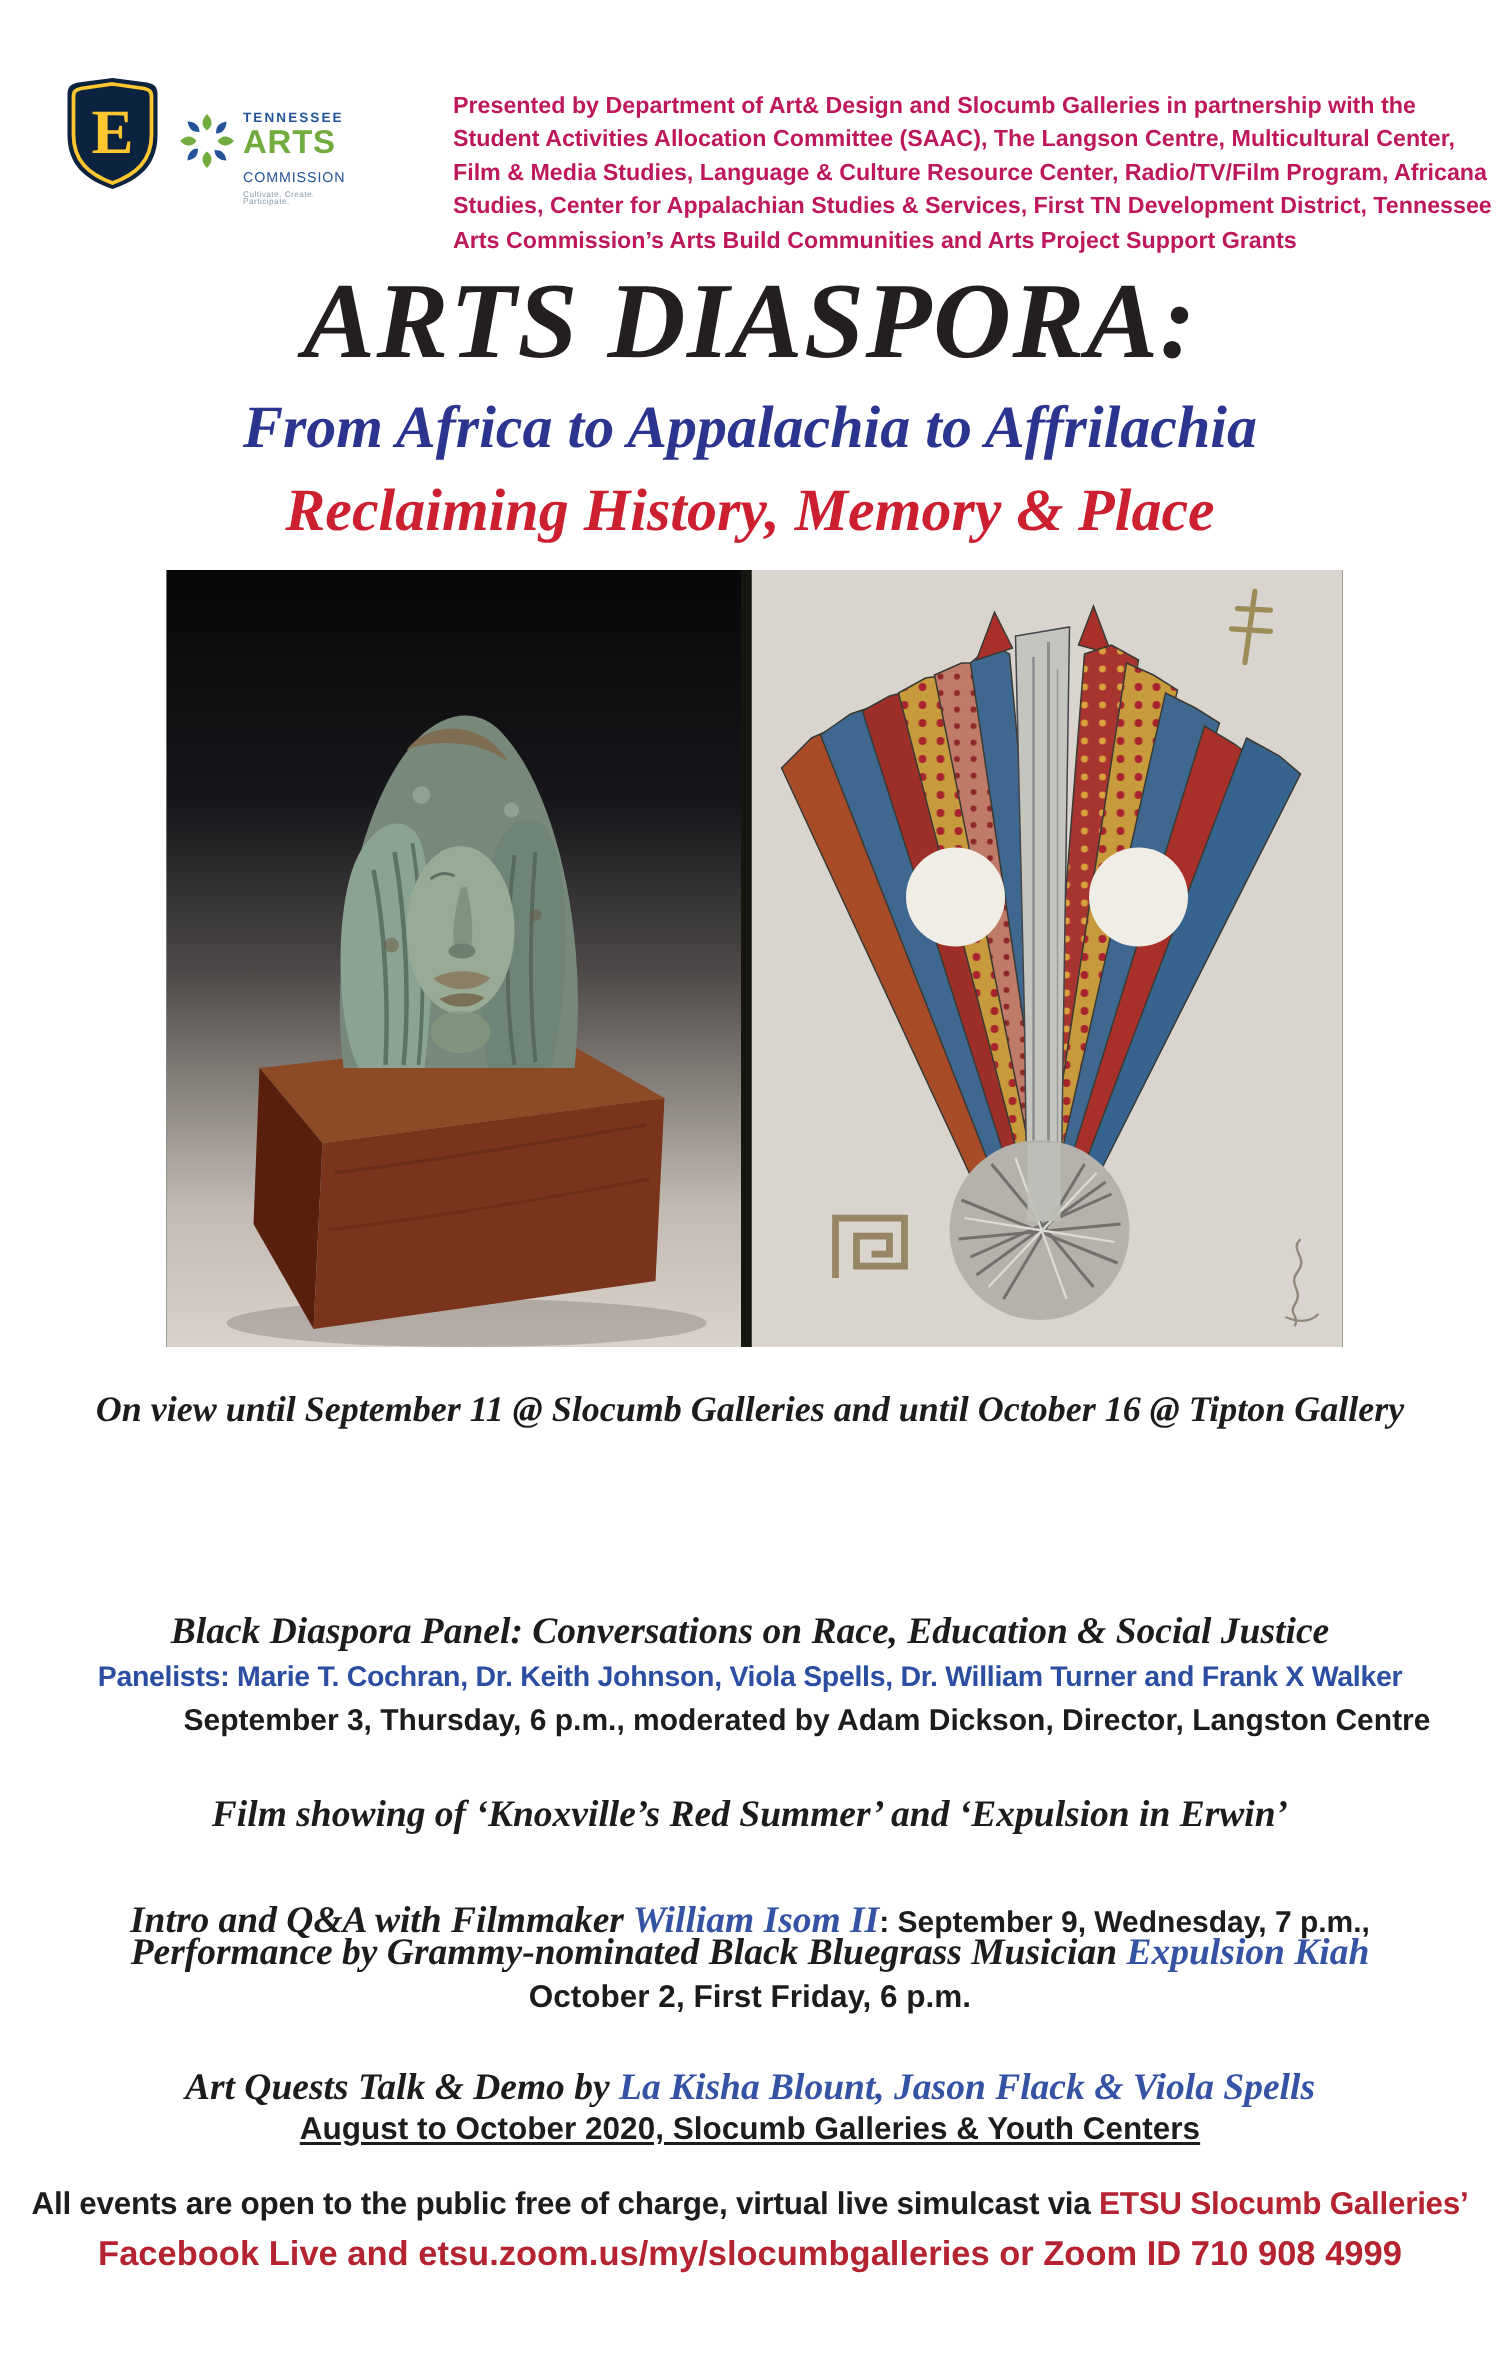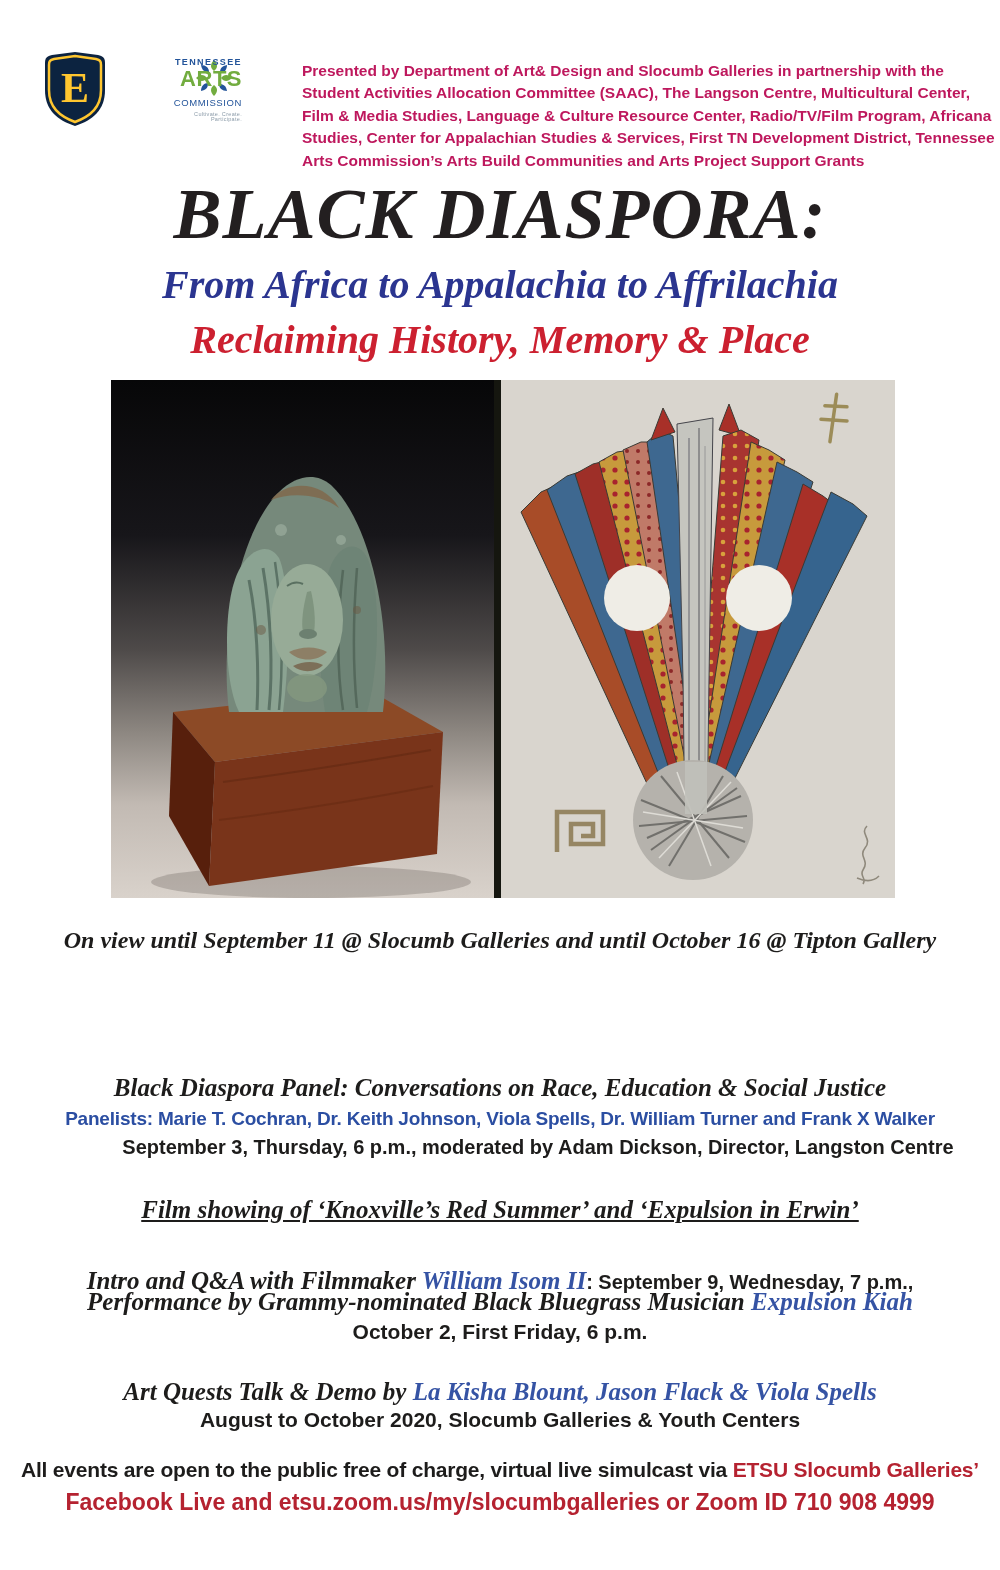--- a/index.html
+++ b/index.html
@@ -12,38 +12,38 @@
   .sb{font-family:"Liberation Sans",sans-serif;font-weight:bold;}
   .title-main{top:178px;font-size:72px;letter-spacing:1px;color:#231f20;line-height:1;}
   .title-blue{top:265px;font-size:40px;color:#2b3590;line-height:1;}
   .title-red{top:320px;font-size:40px;color:#cc2030;line-height:1;}
   .presented{left:262px;top:44px;width:700px;font-size:15.5px;line-height:1.46;color:#be185d;margin-left:40px;}
   .onview{top:927px;font-size:24px;color:#1d1c1b;}
   .featuring{top:962px;font-size:28px;line-height:1.14;color:#a83e4a;}
   .panel-title{top:1074px;font-size:25px;color:#1d1c1b;}
   .panelists{top:1108px;font-size:19px;color:#2b4ea2;letter-spacing:-0.2px;}
   .panel-when{top:1136px;font-size:20px;color:#1d1c1b;padding-left:38px;}
-  .film1{top:1196px;font-size:25px;color:#1d1c1b;text-decoration:underline;}
+  .film1{top:1196px;font-size:25px;color:#1d1c1b;}
   .film2{top:1267px;font-size:25px;color:#1d1c1b;}
   .blue-name{color:#3553a4;}
   .suffix-sb{font-family:"Liberation Sans",sans-serif;font-style:normal;font-weight:bold;font-size:20px;}
   .perf{top:1288px;font-size:25px;color:#1d1c1b;}
   .perf-when{top:1320px;font-size:21px;color:#1d1c1b;}
   .art{top:1378px;font-size:25px;color:#1d1c1b;}
-  .art-when{top:1408px;font-size:21px;color:#1d1c1b;}
+  .art-when{top:1408px;font-size:21px;color:#1d1c1b;text-decoration:underline;}
   .footer1{top:1458px;font-size:21px;color:#1d1c1b;letter-spacing:-0.2px;}
   .footer-red{color:#b52230;}
   .footer2{top:1489px;font-size:23px;color:#b52230;}
   
   .artrow{left:111px;top:380px;width:784px;height:518px;background:#15160f;display:flex;}
   .art-left{width:383px;height:518px;margin-right:7px;}
   .art-right{width:394px;height:518px;}
   
   .etsu{left:42px;top:50px;width:66px;height:78px;}
-  .tac{left:116px;top:56px;width:120px;height:64px;text-align:right;}
+  .tac{left:116px;top:72px;width:120px;height:64px;}
   .tac-text{position:absolute;left:46px;top:2px;width:80px;line-height:1;}
   .tac-l1{font-size:9px;font-weight:bold;color:#23549a;letter-spacing:1.4px;}
   .tac-l2{font-size:22px;font-weight:bold;color:#72ac3f;letter-spacing:0.5px;margin-top:1px;}
   .tac-l3{font-size:9.5px;font-weight:normal;color:#23549a;letter-spacing:0.6px;margin-top:8px;}
   .tac-tag{font-size:5.5px;color:#8a9aa8;margin-top:4px;letter-spacing:0.3px;}
 </style>
 </head>
 <body>
 
 <div class="poster">
@@ -72,21 +72,21 @@
     <div class="tac-text">
       <div class="tac-l1">TENNESSEE</div>
       <div class="tac-l2">ARTS</div>
       <div class="tac-l3">COMMISSION</div>
       <div class="tac-tag">Cultivate. Create. Participate.</div>
     </div>
   </div>
 
   <p class="abs sb presented">Presented by Department of Art&amp; Design and Slocumb Galleries in partnership with the Student Activities Allocation Committee (SAAC), The Langson Centre, Multicultural Center, Film &amp; Media Studies, Language &amp; Culture Resource Center, Radio/TV/Film Program, Africana Studies, Center for Appalachian Studies &amp; Services, First TN Development District, Tennessee Arts Commission’s Arts Build Communities and Arts Project Support Grants</p>
 
-  <div class="abs ctr si title-main">BLACK DIASPORA:</div>
+  <div class="abs ctr si title-main">ARTS DIASPORA:</div>
   <div class="abs ctr si title-blue">From Africa to Appalachia to Affrilachia</div>
   <div class="abs ctr si title-red">Reclaiming History, Memory &amp; Place</div>
 
   <div class="abs artrow">
 
     <div class="art-left">
       <svg width="383" height="518" viewBox="0 0 383 518">
         <defs>
           <linearGradient id="bgGrad" x1="0" y1="0" x2="0" y2="1">
             <stop offset="0" stop-color="#070708"></stop>

